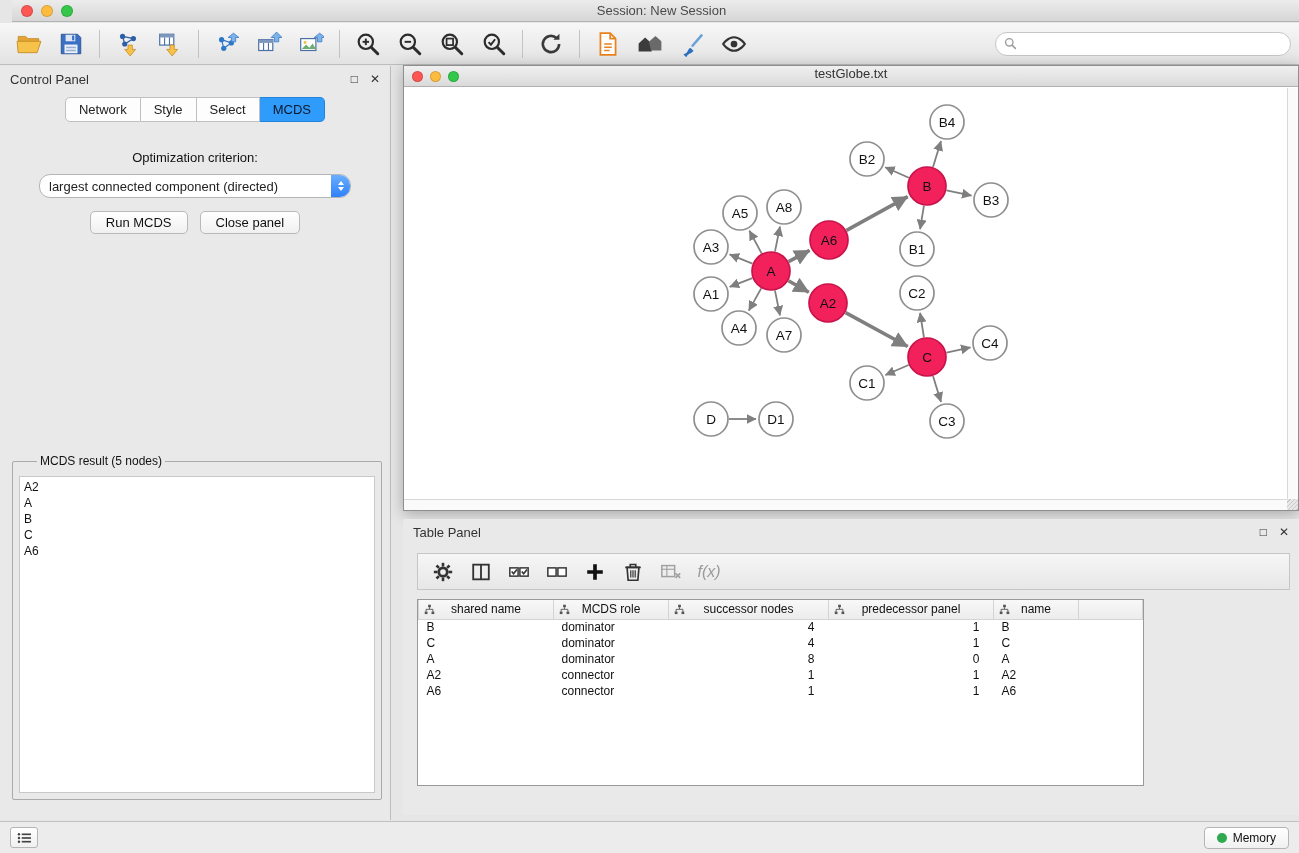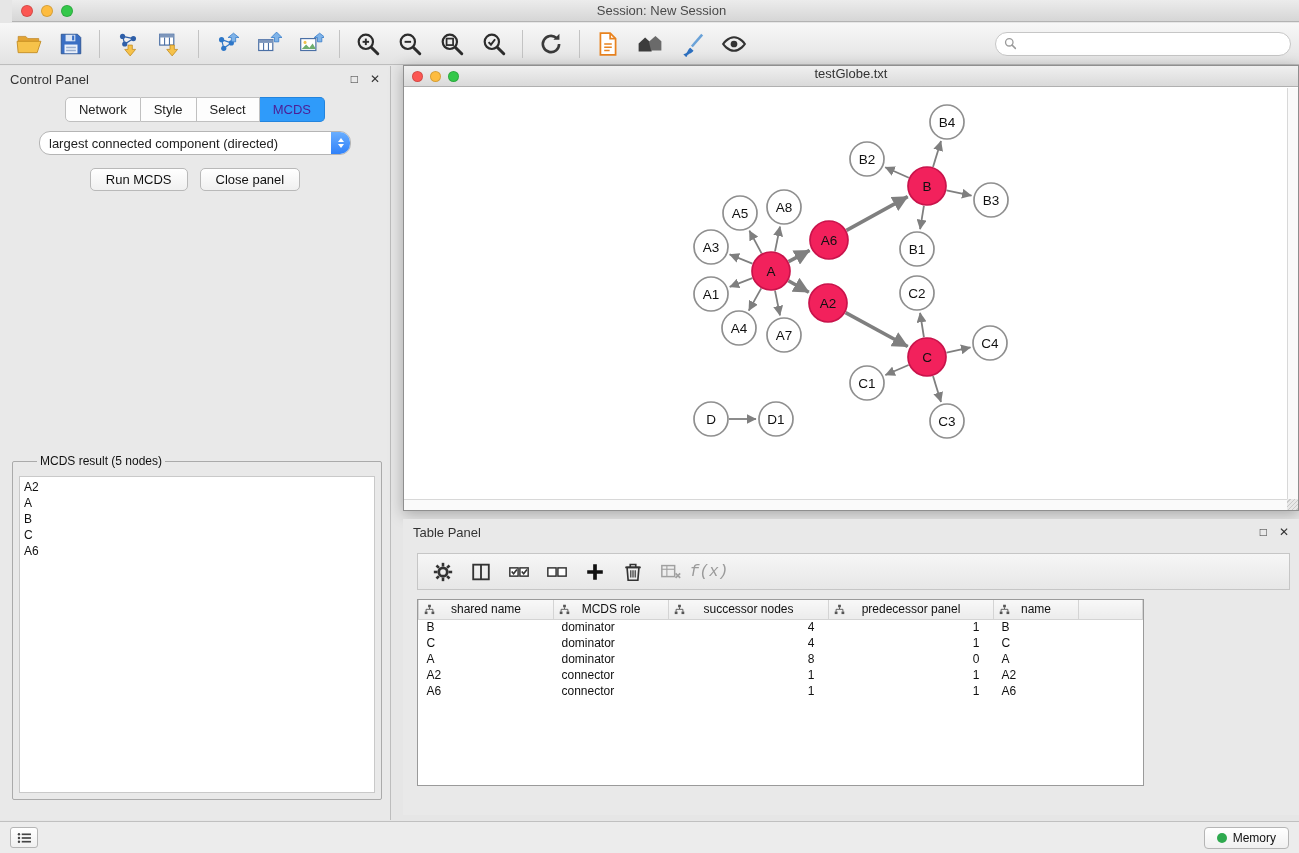--- a/index.html
+++ b/index.html
@@ -25,21 +25,21 @@
 
   
   .control-panel{position:absolute;left:0;top:66px;width:391px;height:754px;background:#e9e9e9;border-right:1px solid #bdbdbd}
   .panel-header{height:26px;display:flex;align-items:center;padding:0 10px;font-size:13px;color:#333}
   .panel-header .pc{margin-left:auto;display:flex;gap:12px}
   .pc-btn{border:none;background:transparent;font-size:12px;color:#333;line-height:1;cursor:default}
   .cp-tabs{display:flex;justify-content:center;margin-top:5px}
   .seg-tab{padding:4px 13px;font-size:13px;background:#fdfdfd;border:1px solid #c0c0c0;border-left:none;color:#222;cursor:default}
   .seg-tab:first-child{border-left:1px solid #c0c0c0;border-radius:5px 0 0 5px}
   .seg-tab:last-child{border-radius:0 5px 5px 0}
-  .seg-tab.active{background:#2f9bfa;border-color:#2384dd;color:#4c1d95}
+  .seg-tab.active{background:#2f9bfa;border-color:#2384dd;color:#0f172a}
   .opt-label{margin-top:28px;text-align:center;font-size:13px;color:#111}
   .dropdown{width:312px;height:24px;margin:9px auto 0;background:#fff;border:1px solid #b5b5b5;border-radius:11px;display:flex;align-items:center;font-size:13px;overflow:hidden}
   .dd-value{padding-left:9px;flex:1;white-space:nowrap}
   .dd-stepper{width:19px;height:24px;background:linear-gradient(#6cb0ff,#2d7ff9);display:flex;flex-direction:column;align-items:center;justify-content:center;gap:2px}
   .tri-up{width:0;height:0;border-left:3.5px solid transparent;border-right:3.5px solid transparent;border-bottom:4.5px solid #fff}
   .tri-dn{width:0;height:0;border-left:3.5px solid transparent;border-right:3.5px solid transparent;border-top:4.5px solid #fff}
   .cp-buttons{margin-top:13px;display:flex;justify-content:center;gap:12px}
   .std-btn{font-family:inherit;font-size:13px;padding:3px 15px;background:linear-gradient(#fff,#f0f0f0);border:1px solid #b9b9b9;border-radius:5px;color:#111;cursor:default}
   .result-group{position:absolute;left:12px;top:388px;width:370px;height:346px;border:1px solid #aaa;border-radius:2px;padding:8px 6px 6px 6px}
   .result-group legend{font-size:12px;color:#111;padding:0 3px;margin-left:18px}
@@ -54,21 +54,21 @@
   .nw-canvas{position:absolute;left:0;top:22px;width:884px;height:412px;background:#fff}
   .nw-vscroll{position:absolute;right:0;top:22px;width:11px;bottom:11px;background:#fafafa;border-left:1px solid #d8d8d8}
   .nw-hscroll{position:absolute;left:0;bottom:0;height:11px;right:11px;background:#fafafa;border-top:1px solid #d8d8d8}
   .nw-grip{position:absolute;right:0;bottom:0;width:11px;height:11px;background:repeating-linear-gradient(135deg,#e8e8e8 0 2px,#c9c9c9 2px 3px)}
 
   
   .table-panel{position:absolute;left:403px;top:519px;width:896px;height:296px;background:#e9e9e9}
   .tp-toolbar{position:absolute;left:14px;top:34px;width:873px;height:37px;background:linear-gradient(#f6f6f6,#e7e7e7);border:1px solid #c6c6c6;display:flex;align-items:center;padding:0 6px}
   .tp-toolbar .tb-btn{width:38px;height:30px}
   .tp-toolbar .tb-btn svg{width:22px;height:22px}
-  .fx{font-family:Liberation Mono, monospace;font-style:italic;font-size:16px;color:#9a9a9a}
+  .fx{font-family:Liberation Sans, sans-serif;font-style:italic;font-size:16px;color:#9a9a9a}
   .tp-tablewrap{position:absolute;left:14px;top:80px;width:727px;height:187px;background:#fff;border:1px solid #9a9a9a;overflow:hidden}
   table{border-collapse:collapse;width:100%;font-size:12px;table-layout:fixed}
   th{position:relative;height:19px;background:linear-gradient(#f8f8f8,#ececec);border:1px solid #d4d4d4;border-top:none;font-weight:normal;text-align:center;color:#111;overflow:hidden}
   th .col-ic{position:absolute;left:5px;top:4px;width:11px;height:11px}
   th .col-ic svg{width:11px;height:11px;display:block}
   td{height:16px;padding:0 8px;color:#111;white-space:nowrap;overflow:hidden}
   td.num{text-align:right;padding-right:14px}
   .tp-tabs{position:absolute;left:0;right:0;top:272px;display:flex;justify-content:center}
   .bt-tab{padding:3px 12px;font-size:13px;background:#fff;border:1px solid #bdbdbd;border-left:none;color:#111;cursor:default}
   .bt-tab:first-child{border-left:1px solid #bdbdbd;border-radius:4px 0 0 4px}
@@ -238,20 +238,21 @@
       <button class="pc-btn">□</button>
       <button class="pc-btn">✕</button>
     </span>
   </div>
   <div class="cp-tabs">
       <div class="seg-tab">Network</div>
       <div class="seg-tab">Style</div>
       <div class="seg-tab">Select</div>
       <div class="seg-tab active">MCDS</div>
     </div>
+  <div class="opt-label">Optimization criterion:</div>
   <div class="dropdown">
     <span class="dd-value">largest connected component (directed)</span>
     <span class="dd-stepper">
         <span class="tri-up"></span>
         <span class="tri-dn"></span>
       </span>
   </div>
   <div class="cp-buttons">
     <button class="std-btn">Run MCDS</button>
     <button class="std-btn">Close panel</button>

